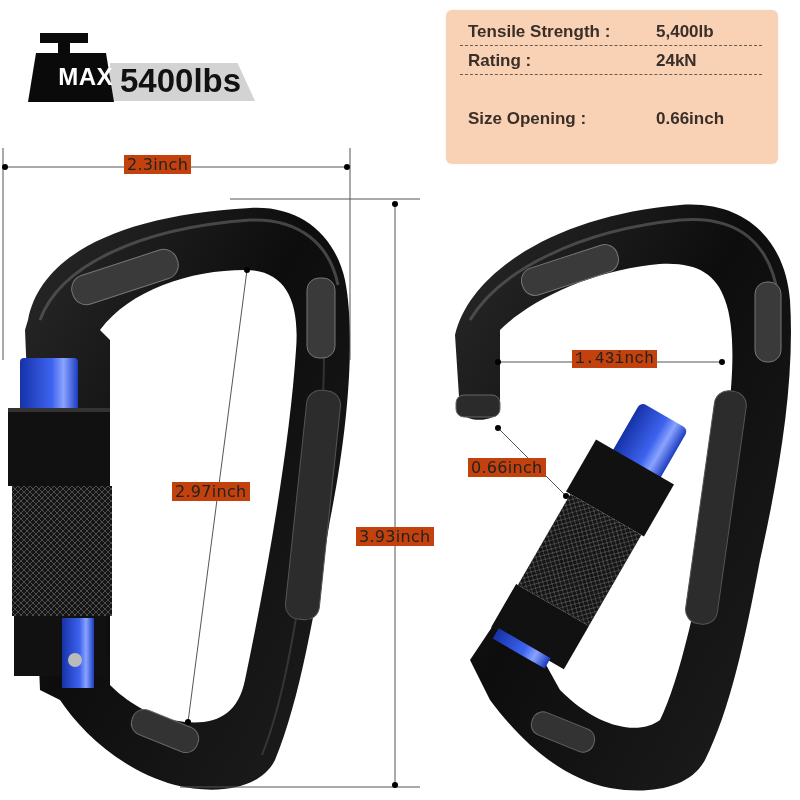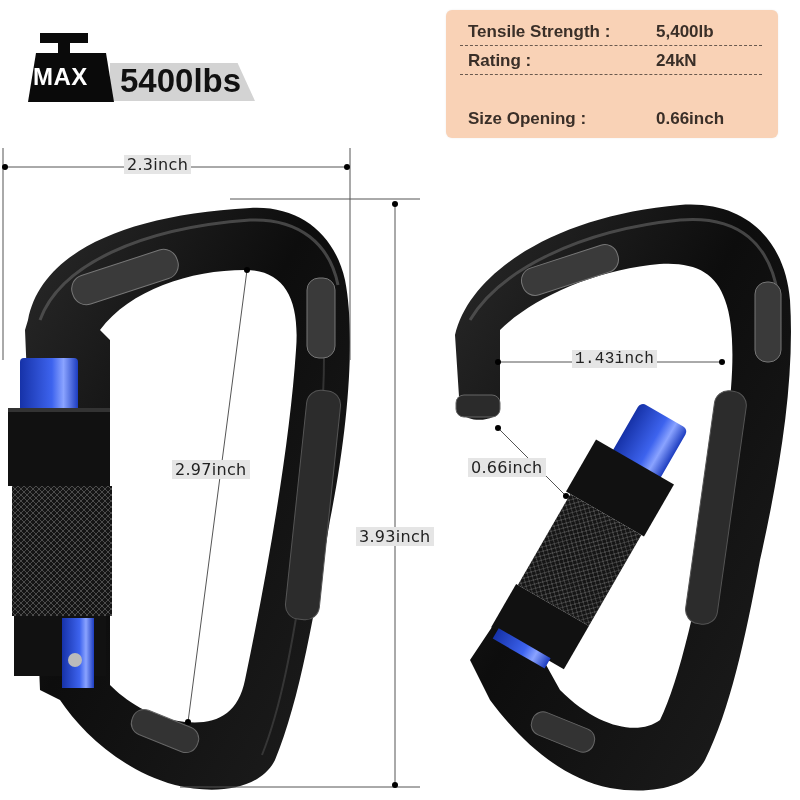--- a/index.html
+++ b/index.html
@@ -3,34 +3,34 @@
 <meta charset="utf-8">
 <style>
   html, body { margin: 0; padding: 0; background: #ffffff; }
   body { width: 800px; height: 800px; position: relative; overflow: hidden;
          font-family: "DejaVu Sans", "Liberation Sans", sans-serif; }
   .abs { position: absolute; }
   
   .badge-weight { left: 28px; top: 33px; width: 88px; height: 69px; }
   .badge-band { left: 110px; top: 63px; width: 145px; height: 38px; background: #d3d3d3;
                 clip-path: polygon(0 0, 88% 0, 100% 100%, 0 100%); }
-  .badge-max { left: 33px; top: 63px; width: 80px; text-align: left; color: #fff;
+  .badge-max { left: 33px; top: 63px; width: 80px; text-align: right; color: #fff;
                font-family: "Liberation Sans", sans-serif; font-weight: bold; font-size: 24px; letter-spacing: 0.5px; }
   .badge-val { left: 120px; top: 62px; color: #111; font-family: "Liberation Sans", sans-serif;
                font-weight: bold; font-size: 33px; }
   
-  .spec { left: 446px; top: 10px; width: 332px; height: 128px; background: #f9d2b6; border-radius: 6px;
+  .spec { left: 446px; top: 10px; width: 332px; height: 154px; background: #f9d2b6; border-radius: 6px;
           box-shadow: 0 0 2px rgba(0,0,0,0.08); }
   .spec-row { position: absolute; left: 14px; width: 302px; height: 29px; border-bottom: 1px dashed #6b5a4e;
               font-family: "Liberation Sans", sans-serif; font-size: 17px; font-weight: bold; color: #3a2f28; }
   .spec-row:last-child { border-bottom: none; }
   .spec-label { position: absolute; left: 8px; top: 6px; }
   .spec-value { position: absolute; left: 196px; top: 6px; }
   
-  .dim-label { position: absolute; background: #e5e5e5; color: #222; font-size: 16px; padding: 0 3px;
+  .dim-label { position: absolute; background: #c2410c; color: #222; font-size: 16px; padding: 0 3px;
                font-family: "DejaVu Sans", sans-serif; letter-spacing: 0.3px; }
   svg.stage { position: absolute; left: 0; top: 0; }
 </style>
 </head>
 <body>
 
 <svg class="stage" width="800" height="800" viewBox="0 0 800 800">
   <defs>
     <linearGradient id="metal" x1="0" y1="0" x2="1" y2="1">
       <stop offset="0" stop-color="#2a2a2a"></stop>
@@ -147,16 +147,16 @@
     <span class="spec-label">Rating :</span>
     <span class="spec-value">24kN</span>
   </div>
   <div class="spec-row" style="top:93px">
     <span class="spec-label">Size Opening :</span>
     <span class="spec-value">0.66inch</span>
   </div>
 </div>
 
 <div class="dim-label" style="left:124px; top:155px;">2.3inch</div>
-<div class="dim-label" style="left:172px; top:460px;">2.97inch</div>
+<div class="dim-label" style="left:172px; top:482px;">2.97inch</div>
 <div class="dim-label" style="left:356px; top:482px;margin-top:45px;">3.93inch</div>
 <div class="dim-label" style="left:572px; top:350px;font-family:Liberation Mono, monospace;">1.43inch</div>
 <div class="dim-label" style="left:468px; top:458px;">0.66inch</div>
 
 </body></html>

